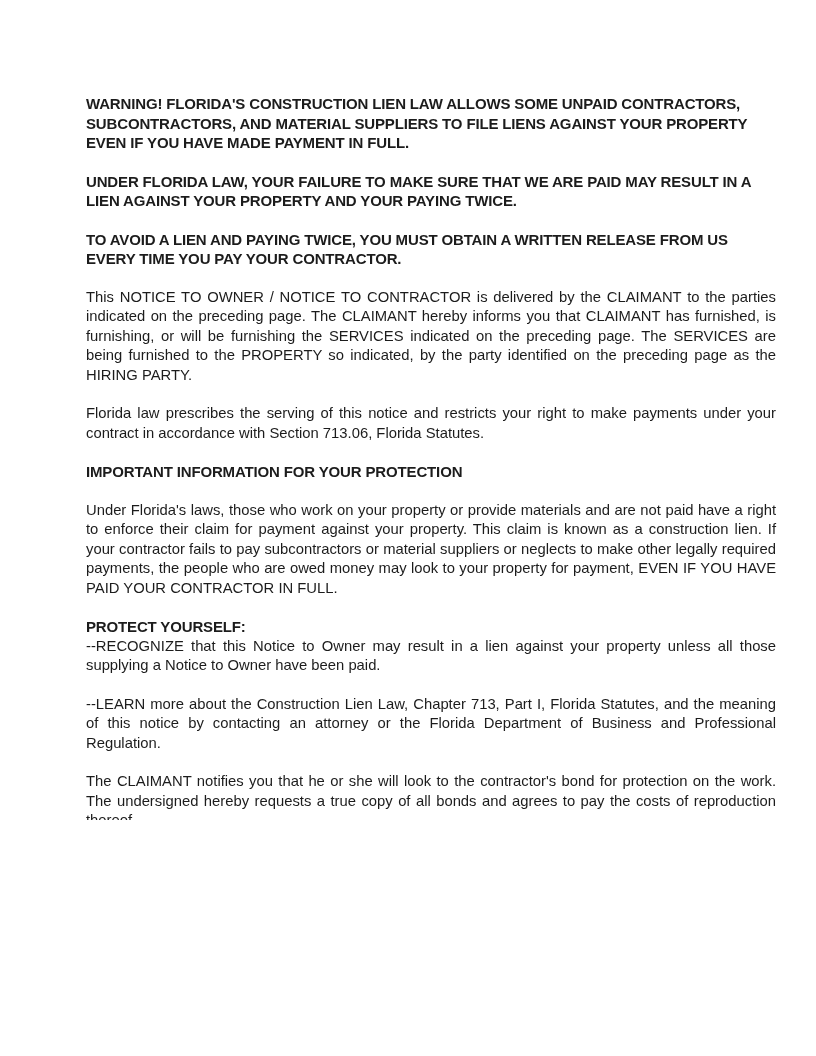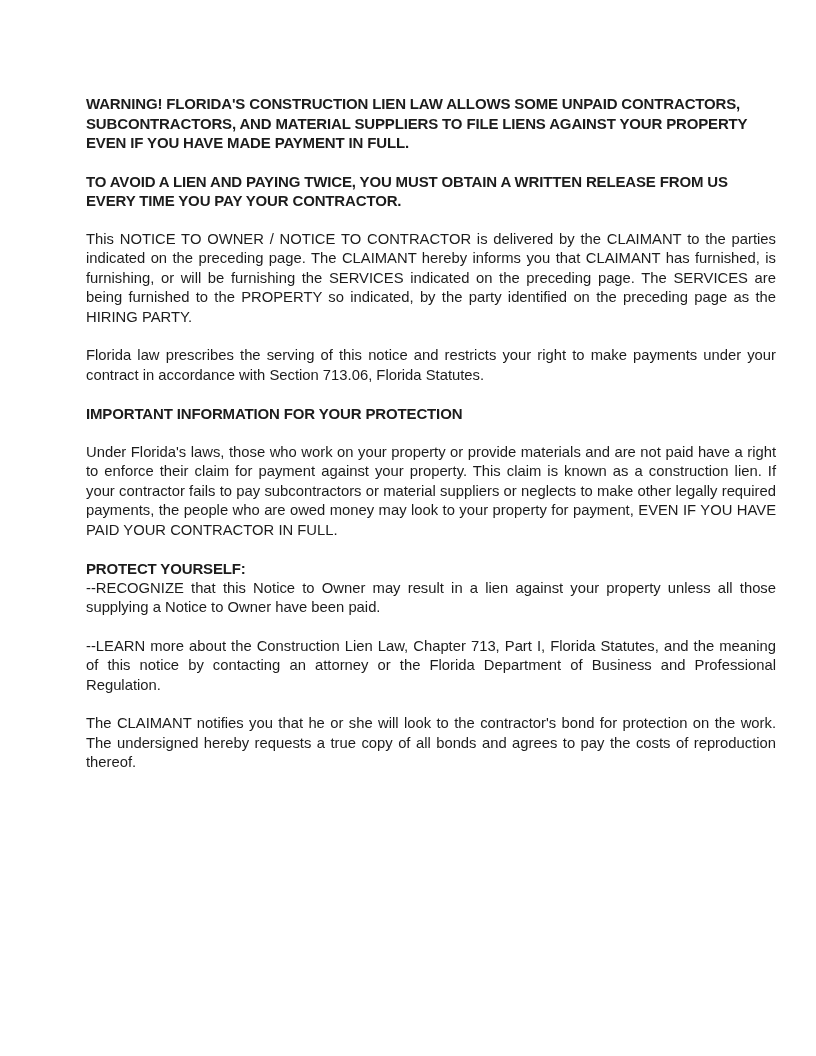--- a/index.html
+++ b/index.html
@@ -90,20 +90,21 @@
 </style>
 </head>
 <body>
 
 <div class="page">
 
   <div class="content">
 
     <p class="para bold">WARNING!  FLORIDA'S CONSTRUCTION LIEN LAW ALLOWS SOME UNPAID CONTRACTORS, SUBCONTRACTORS, AND MATERIAL SUPPLIERS TO FILE LIENS AGAINST YOUR PROPERTY EVEN IF YOU HAVE MADE PAYMENT IN FULL.</p>
 
+    <p class="para bold">UNDER FLORIDA LAW, YOUR FAILURE TO MAKE SURE THAT WE ARE PAID MAY RESULT IN A LIEN AGAINST YOUR PROPERTY AND YOUR PAYING TWICE.</p>
 
     <p class="para bold">TO AVOID A LIEN AND PAYING TWICE, YOU MUST OBTAIN A WRITTEN RELEASE FROM US EVERY TIME YOU PAY YOUR CONTRACTOR.</p>
 
     <p class="para">This NOTICE TO OWNER / NOTICE TO CONTRACTOR is delivered by the CLAIMANT to the parties indicated on the preceding page.  The CLAIMANT hereby informs you that CLAIMANT has furnished, is furnishing, or will be furnishing the SERVICES indicated on the preceding page.  The SERVICES are being furnished to the PROPERTY so indicated, by the party identified on the preceding page as the HIRING PARTY.</p>
 
     <p class="para">Florida law prescribes the serving of this notice and restricts your right to make payments under your contract in accordance with Section 713.06, Florida Statutes.</p>
 
     <div class="heading">IMPORTANT INFORMATION FOR  YOUR PROTECTION</div>
 
     <p class="para">Under Florida's laws, those who work on your property or provide materials and are not paid have a right to enforce their claim for payment against your property. This claim is known as a construction lien.   If your contractor fails to pay subcontractors or material suppliers or neglects to make other legally required payments, the people who are owed money may look to your property for payment, EVEN IF YOU HAVE PAID YOUR CONTRACTOR IN FULL.</p>

